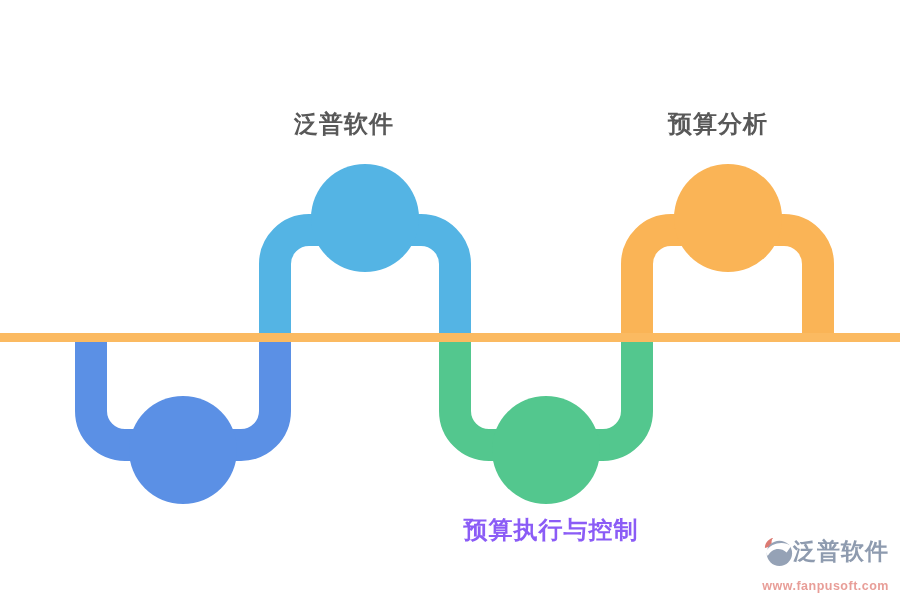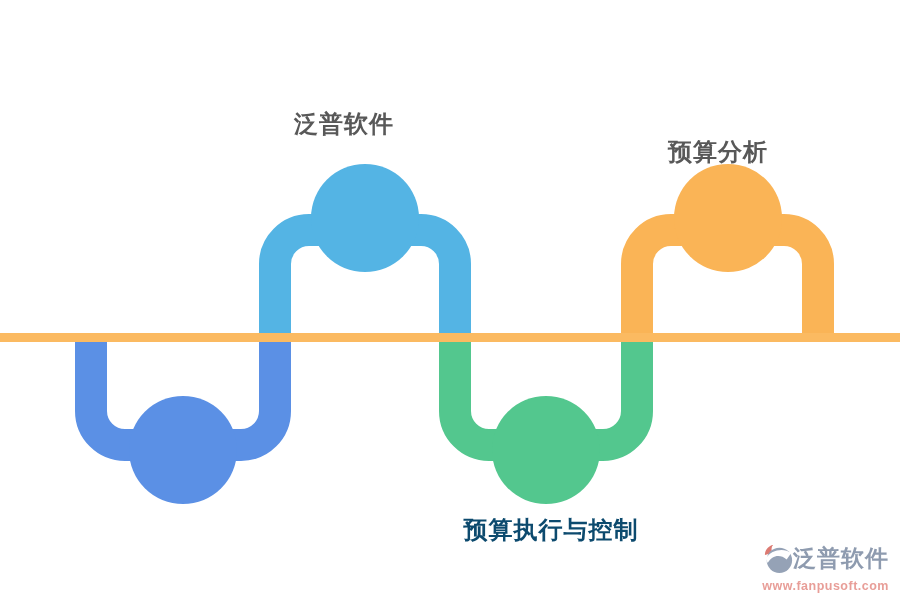--- a/index.html
+++ b/index.html
@@ -42,21 +42,21 @@
     justify-content: flex-end;
     gap: 0;
   }
   .brand-name {
     font-size: 23px;
     font-weight: bold;
     letter-spacing: 1px;
     color: #8E9BAF;
   }
   .brand-url {
-    margin-top: 5px;
+    margin-top: 12px;
     font-size: 12.5px;
     font-weight: bold;
     letter-spacing: 0.5px;
     color: #E89E98;
     text-align: right;
   }
 </style>
 </head>
 <body>
 
@@ -76,23 +76,23 @@
     <circle cx="365" cy="218" r="54" fill="#54B4E4"></circle>
     <circle cx="546" cy="450" r="54" fill="#53C78E"></circle>
     <circle cx="728" cy="218" r="54" fill="#FAB456"></circle>
 
     <rect x="0" y="333" width="900" height="9" fill="#FBBA61"></rect>
   </svg>
 
 
   <div class="step-label" style="left: 344px; top: 108px; color: rgb(88, 88, 88);">泛普软件</div>
 
-  <div class="step-label" style="left: 551px; top: 514px; color: #0c4a6e;">预算执行与控制</div>
+  <div class="step-label" style="left: 551px; top: 514px; color: #8b5cf6;">预算执行与控制</div>
 
-  <div class="step-label" style="left: 718px; top: 108px; color: rgb(88, 88, 88); margin-top: 28px;">预算分析</div>
+  <div class="step-label" style="left: 718px; top: 108px; color: rgb(88, 88, 88);">预算分析</div>
 
   <div class="watermark">
     <div class="watermark-top">
       <svg width="29" height="31" viewBox="0 0 32 34">
         <path d="M9 2 C4 4 1 8 1 13 L9 11 C8 7 8 4 10 2 Z" fill="#DC7A72"></path>
         <circle cx="17" cy="19" r="14" fill="#95A2B6"></circle>
         <path d="M2 17 C8 7 22 5 30 11 L25 18 C18 12 9 13 4 22 Z" fill="#ffffff"></path>
       </svg>
       <span class="brand-name" style="color: rgb(142, 155, 175);">泛普软件</span>
     </div>

